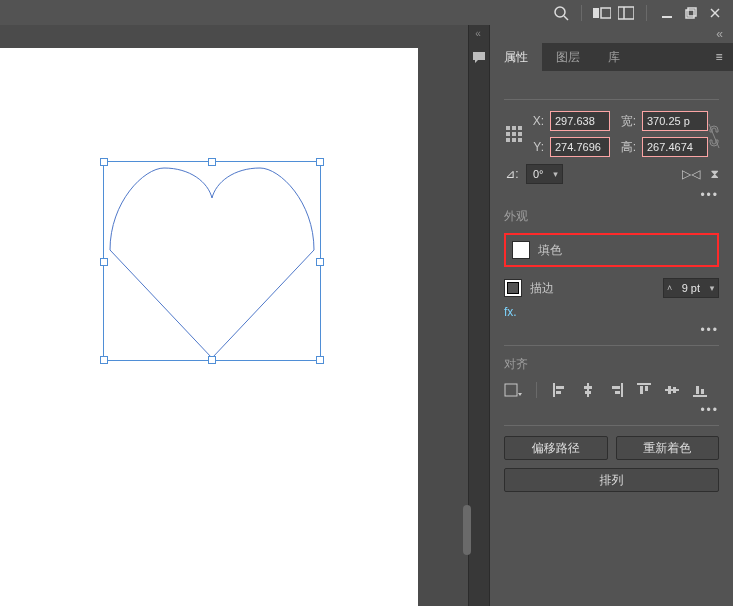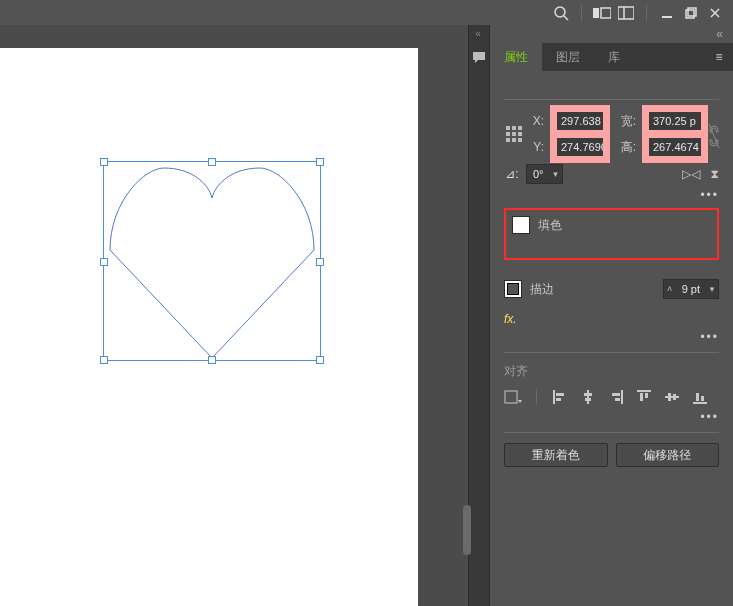--- a/index.html
+++ b/index.html
@@ -21,29 +21,29 @@
   
   .dock{flex:0 0 20px;background:#383838;border-left:1px solid #2b2b2b;display:flex;flex-direction:column;align-items:center;position:relative}
   .dock .collapse-dots{color:#888;font-size:10px;letter-spacing:2px;height:18px;line-height:18px}
   .dock .chat-icon{margin-top:8px;color:#bdbdbd}
   .dock .drag-pill{position:absolute;left:-6px;top:480px;width:8px;height:50px;background:#6a6a6a;border-radius:4px}
   
   .panel{flex:1;background:#535353;border-left:1px solid #2b2b2b;display:flex;flex-direction:column}
   .panel-top{height:18px;display:flex;justify-content:flex-end;align-items:center;padding-right:10px;color:#aaa}
   .tabs{height:28px;display:flex;align-items:stretch;background:#383838}
   .tab{padding:0 14px;display:flex;align-items:center;color:#a0a0a0;cursor:pointer;font-size:12px}
-  .tab.active{background:#535353;color:#84cc16}
+  .tab.active{background:#535353;color:#e5e5e5}
   .tabs .menu{margin-left:auto;width:28px;display:flex;align-items:center;justify-content:center;color:#c8c8c8;cursor:pointer}
   .panel-body{flex:1;overflow:auto;padding:10px 14px 16px 14px}
   .section-hr{height:1px;background:#6a6a6a;margin:10px 0}
   .more-dots{text-align:right;color:#d0d0d0;letter-spacing:2px;height:12px;margin:4px 0 8px 0;cursor:pointer}
   
   .xform{display:grid;grid-template-columns:20px 14px 60px 20px 66px;grid-auto-rows:22px;gap:4px 6px;align-items:center}
   .xform .lbl{color:#c8c8c8;text-align:right}
-  .numbox{background:#3a3a3a;border:7px solid #fca5a5;color:#e6e6e6;height:18px;line-height:18px;padding:0 4px;font-size:11px;overflow:hidden;white-space:nowrap}
+  .numbox{background:#3a3a3a;border:1px solid #fca5a5;color:#e6e6e6;height:18px;line-height:18px;padding:0 4px;font-size:11px;overflow:hidden;white-space:nowrap}
   .refgrid{width:20px;height:20px;display:grid;grid-template-columns:repeat(3,4px);grid-template-rows:repeat(3,4px);gap:2px;place-content:center}
   .refgrid span{background:#bdbdbd;width:4px;height:4px}
   .rot-row{display:flex;align-items:center;gap:6px;margin-top:6px}
   .rot-row .angle-icon{width:16px;text-align:center;color:#ddd}
   .stepper{display:flex;align-items:center;background:#3a3a3a;border:1px solid #2e2e2e;height:18px}
   .stepper .arr{width:12px;text-align:center;color:#bbb;cursor:pointer;font-size:9px}
   .stepper .val{padding:0 6px;color:#e6e6e6;font-size:11px}
   .rot-row .flip{margin-left:auto;display:flex;gap:10px;color:#c8c8c8}
   
   .section-title{color:#9e9e9e;margin:6px 0 8px 0}
@@ -56,21 +56,21 @@
   .app-row .val-stepper{margin-left:auto}
   .redbox{border:2px solid #ff2a2a;padding:4px 6px}
   
   .align-row{display:flex;align-items:center;gap:10px;margin-top:6px}
   .align-row .aicon{width:18px;height:18px;display:flex;align-items:center;justify-content:center;color:#c8c8c8;cursor:pointer}
   .align-sep{width:1px;height:16px;background:#6a6a6a;margin:0 4px}
   
   .qa{display:grid;grid-template-columns:1fr 1fr;gap:8px;margin-top:8px}
   .qbtn{background:#4a4a4a;border:1px solid #2e2e2e;color:#ddd;height:22px;display:flex;align-items:center;justify-content:center;cursor:pointer;border-radius:2px}
   .qbtn.full{grid-column:1/3}
-  .fx{font-style:italic;color:#fde047;margin-top:12px}
+  .fx{color:#7dd3fc;margin-top:6px}
   .link-icon{color:#8a8a8a}
 </style>
 </head>
 <body>
 <div id="app">
 
   <div class="titlebar">
     <div class="tbtn">
       <svg width="16" height="16" viewBox="0 0 16 16">
           <circle cx="7" cy="7" r="5" fill="none" stroke="#ddd" stroke-width="1.5"></circle>
@@ -197,29 +197,30 @@
             <span class="val">0°</span>
             <span class="arr">▾</span>
           </div>
           <div class="flip">
             <span>▷◁</span>
             <span>⧗</span>
           </div>
         </div>
         <div class="more-dots">•••</div>
 
+        <div class="section-title">外观</div>
 
         <div class="redbox">
-          <div class="app-row" style="margin-bottom:18px">
+          <div class="app-row" style="margin-bottom:0">
             <div class="swatch fill"></div>
             <span class="label">填色</span>
           </div>
         </div>
 
-        <div class="app-row" style="margin-top:18px">
+        <div class="app-row" style="margin-top:10px">
           <div class="swatch stroke"></div>
           <span class="label">描边</span>
           <div class="stepper val-stepper">
             <span class="arr">˄</span>
             <span class="val">9 pt</span>
             <span class="arr">▾</span>
           </div>
         </div>
 
 
@@ -276,19 +277,20 @@
                 <line x1="0" y1="13" x2="14" y2="13" stroke="#c8c8c8" stroke-width="2"></line>
                 <rect x="3" y="3" width="3" height="8" fill="#c8c8c8"></rect>
                 <rect x="8" y="6" width="3" height="5" fill="#c8c8c8"></rect>
               </svg>
             </div>
         </div>
         <div class="more-dots">•••</div>
         <div class="section-hr"></div>
 
         <div class="qa">
+          <div class="qbtn">偏移路径</div>
           <div class="qbtn">重新着色</div>
-          <div class="qbtn">偏移路径</div>
+          <div class="qbtn full">排列</div>
         </div>
       </div>
     </div>
   </div>
 </div>
 
 </body></html>

